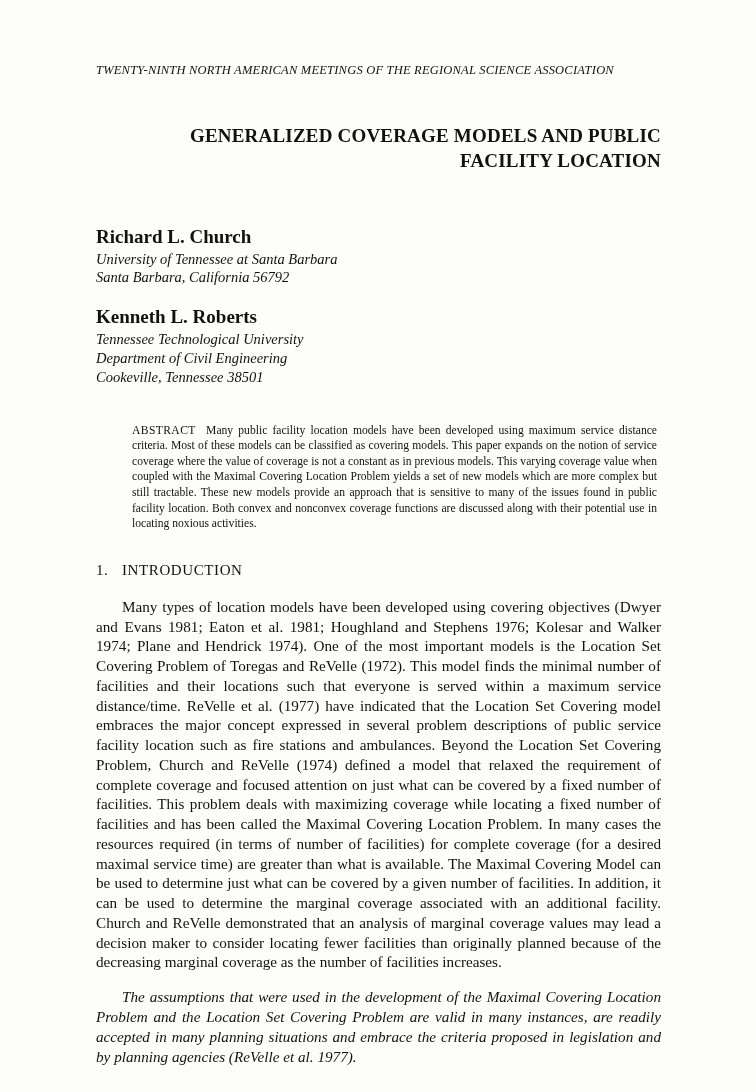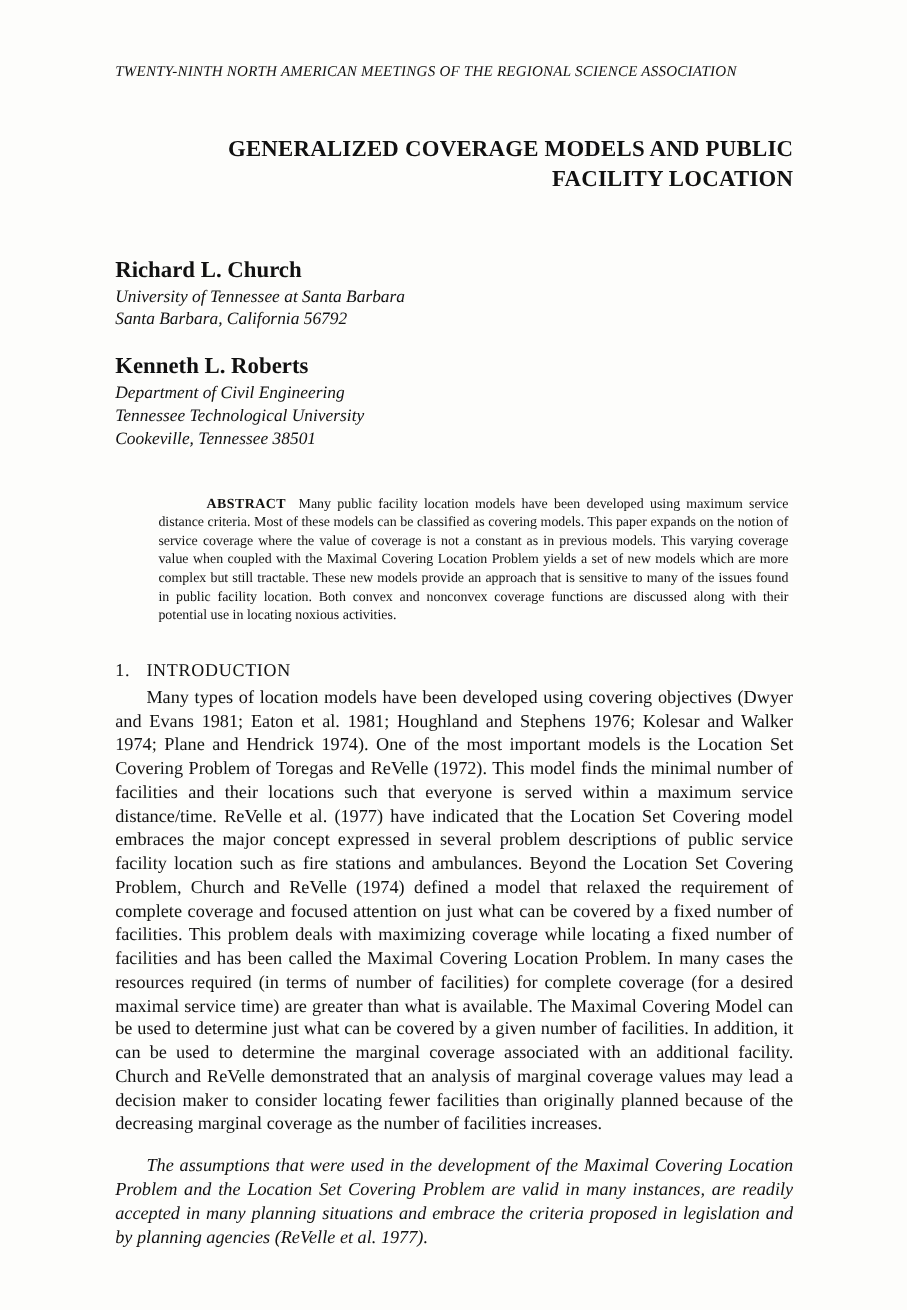--- a/index.html
+++ b/index.html
@@ -18,21 +18,21 @@
   .page {
     position: absolute;
     left: 0; top: 0;
     width: 756px;
     height: 1092px;
     background: #fdfdfb;
   }
   .content {
     position: absolute;
     left: 96px;
-    top: 52px;
+    top: 63px;
     width: 565px;
   }
   .running-head {
     font-style: italic;
     font-size: 12.5px;
     line-height: 1.25;
     letter-spacing: 0.2px;
     margin-bottom: 44px;
   }
   .doc-title {
@@ -60,39 +60,38 @@
   .abstract {
     margin-top: 36px;
     margin-left: 36px;
     margin-right: 4px;
     font-size: 11.6px;
     line-height: 1.35;
     text-align: justify;
   }
   .abstract .abstract-label {
     font-variant: small-caps;
-    font-weight: bold;
+    font-weight: normal;
     letter-spacing: 0.4px;
-    margin-left: 40px;
   }
   .section-head {
     margin-top: 30px;
     font-size: 15px;
     letter-spacing: 0.6px;
   }
   .section-num {
     display: inline-block;
     width: 26px;
   }
   .body-par {
     font-size: 15.2px;
     line-height: 1.30;
     text-align: justify;
     text-indent: 26px;
-    margin-top: 4px;
+    margin-top: 18px;
     hyphens: none;
   }
   .body-par + .body-par {
     margin-top: 0;
     font-style: italic;
   }
 </style>
 </head>
 <body>
 
@@ -104,22 +103,22 @@
     <h1 class="doc-title">GENERALIZED COVERAGE MODELS AND PUBLIC FACILITY LOCATION</h1>
 
     <div class="author-block">
       <div class="author-name">Richard L. Church</div>
       <div class="author-aff">University of Tennessee at Santa Barbara</div>
       <div class="author-aff">Santa Barbara, California 56792</div>
     </div>
 
     <div class="author-block">
       <div class="author-name">Kenneth L. Roberts</div>
+      <div class="author-aff">Tennessee Technological University</div>
       <div class="author-aff">Department of Civil Engineering</div>
-      <div class="author-aff">Tennessee Technological University</div>
       <div class="author-aff">Cookeville, Tennessee 38501</div>
     </div>
 
     <div class="abstract">
       <span class="abstract-label">ABSTRACT</span><span>&nbsp;&nbsp;</span><span>Many public facility location models have been developed using maximum service distance criteria. Most of these models can be classified as covering models. This paper expands on the notion of service coverage where the value of coverage is not a constant as in previous models. This varying coverage value when coupled with the Maximal Covering Location Problem yields a set of new models which are more complex but still tractable. These new models provide an approach that is sensitive to many of the issues found in public facility location. Both convex and nonconvex coverage functions are discussed along with their potential use in locating noxious activities.</span>
     </div>
 
     <div class="section-head">
       <span class="section-num">1.</span><span>INTRODUCTION</span>
     </div>

